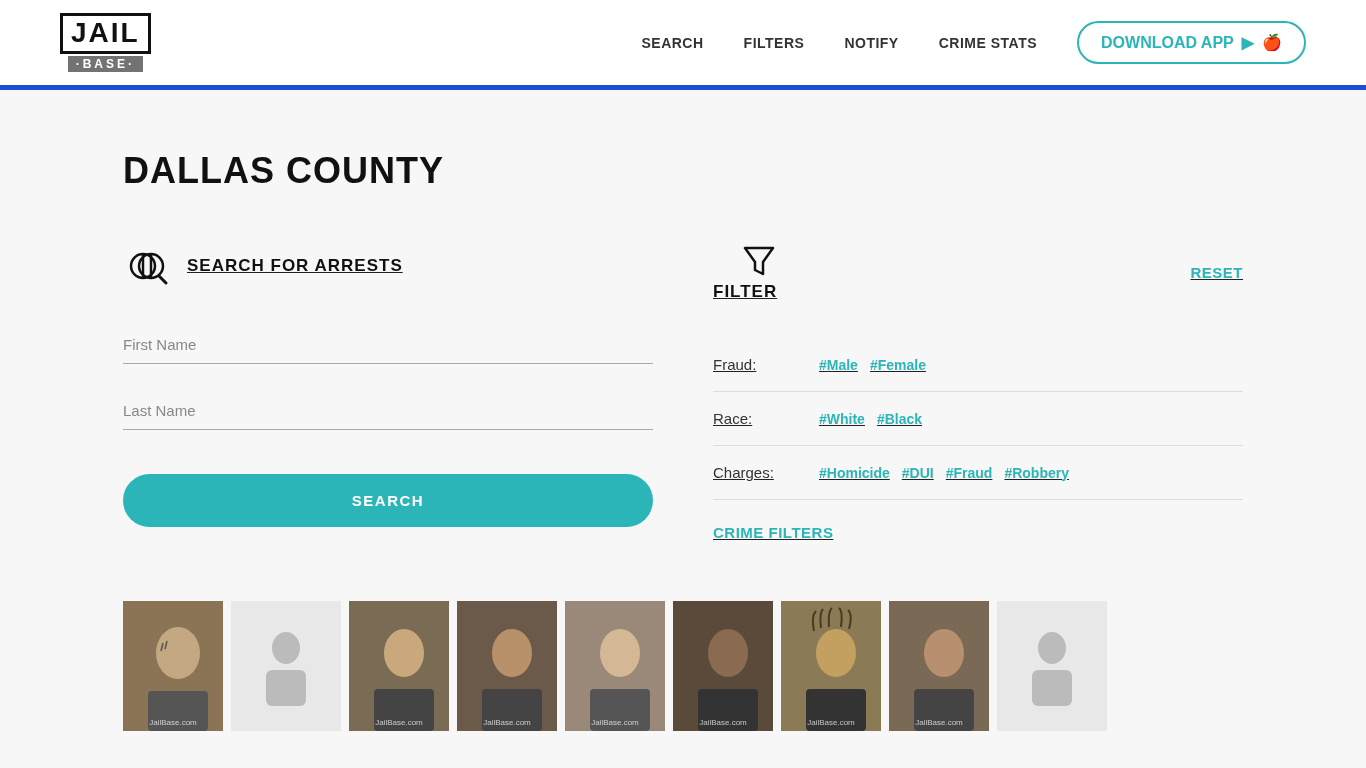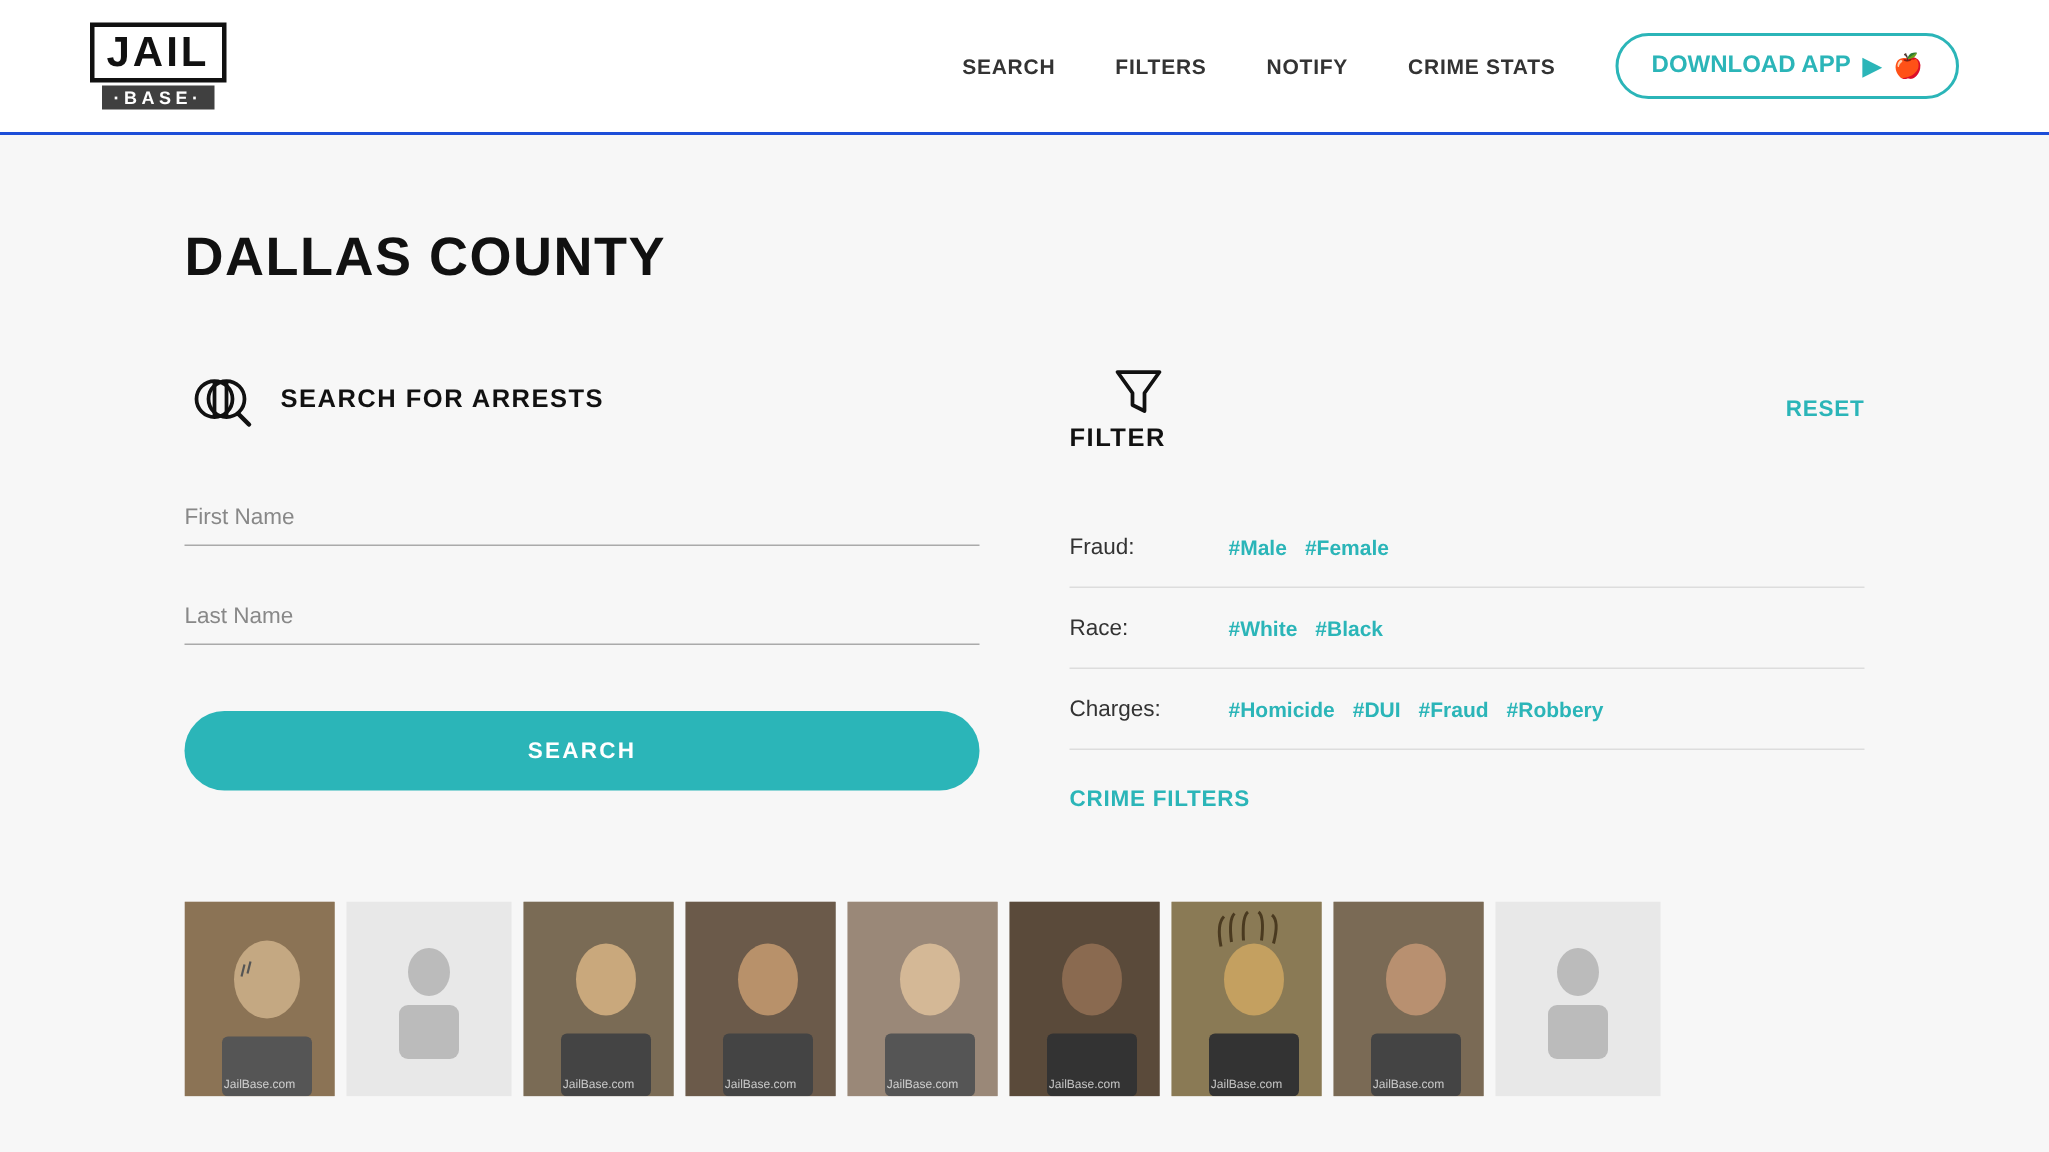--- a/index.html
+++ b/index.html
@@ -1,21 +1,21 @@
 <!DOCTYPE html>
 <html><head>
   <meta charset="utf-8">
   <style>
     * { margin: 0; padding: 0; box-sizing: border-box; }
     body { font-family: Arial, Helvetica, sans-serif; background: #f7f7f7; color: #222; }
 
     
     header {
       background: #fff;
-      border-bottom: 2px solid #1d4ed8;
+      border-bottom: 5px solid #1d4ed8;
       padding: 0 60px;
       height: 90px;
       display: flex;
       align-items: center;
       justify-content: space-between;
     }
 
     .logo-wrap {
       display: flex;
       flex-direction: column;
@@ -25,21 +25,21 @@
     .logo-jail {
       font-size: 28px;
       font-weight: 900;
       letter-spacing: 2px;
       color: #111;
       border: 3px solid #111;
       padding: 2px 8px;
       line-height: 1.1;
     }
     .logo-base {
-      background: #404040;
+      background: #737373;
       color: #fff;
       font-size: 12px;
       font-weight: 700;
       letter-spacing: 3px;
       padding: 2px 8px;
       margin-top: 2px;
     }
 
     nav {
       display: flex;
@@ -82,20 +82,21 @@
       font-weight: 900;
       letter-spacing: 1px;
       color: #111;
       margin-bottom: 50px;
       text-transform: uppercase;
     }
 
     .content-area {
       display: flex;
       gap: 60px;
+      text-decoration: underline;
     }
 
     
     .search-section {
       flex: 1;
     }
 
     .section-header {
       display: flex;
       align-items: center;

